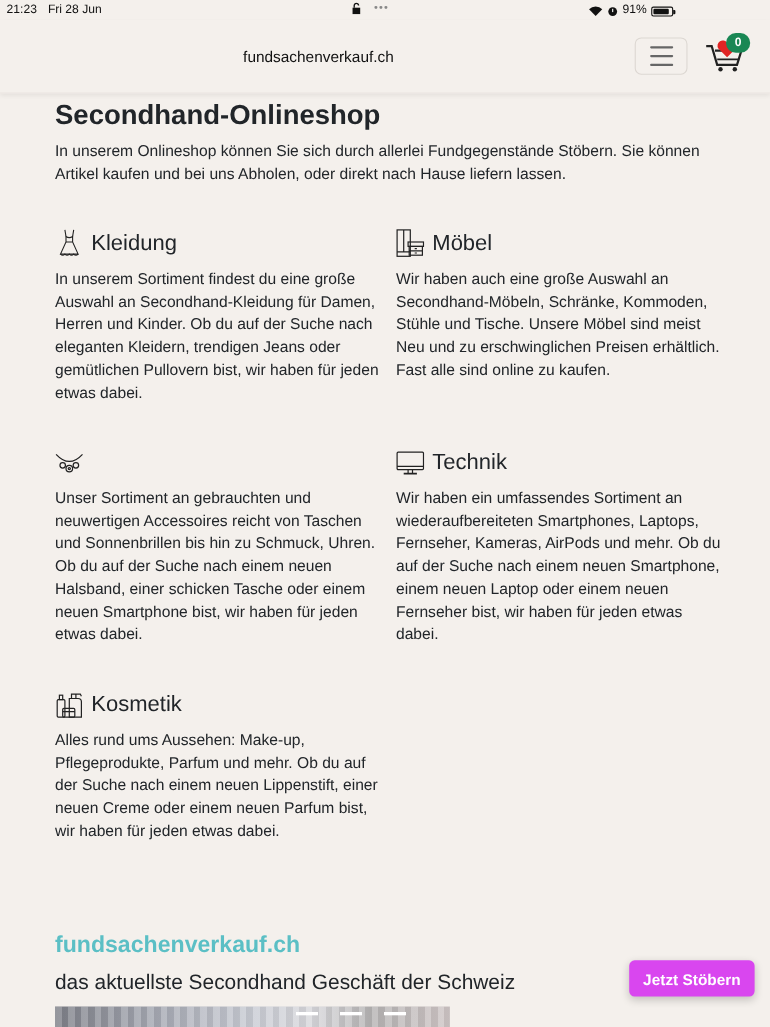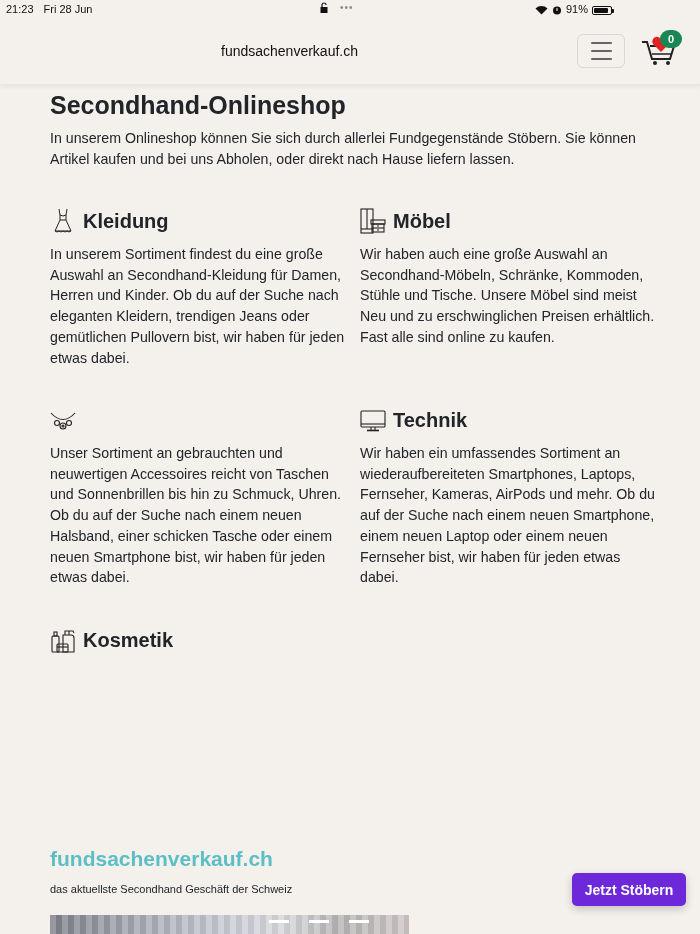--- a/index.html
+++ b/index.html
@@ -50,47 +50,47 @@
   }
   .intro {
     position: absolute; left: 50px; top: 128px; width: 610px;
     font-size: 14.2px; line-height: 20.6px; color: #212529;
   }
   .cat {
     position: absolute; width: 295px;
   }
   .cat-head { display: flex; align-items: center; height: 30px; }
   .cat-icon { width: 26px; height: 28px; margin-right: 7px; }
-  .cat-title { font-size: 20px; font-weight: bold; color: #212529; }
+  .cat-title { font-size: 20px; font-weight: normal; color: #212529; }
   .cat-text { margin-top: 8px; font-size: 14.2px; line-height: 20.7px; color: #212529; }
 
   .footer-brand {
     position: absolute; left: 50px; top: 847px;
     font-size: 21px; font-weight: bold; color: #5bbfc5;
   }
   .footer-tag {
     position: absolute; left: 50px; top: 883px;
-    font-size: 11px; color: #212529;
+    font-size: 19px; color: #212529;
   }
   .shop-image {
     position: absolute; left: 50px; top: 915px; width: 359px; height: 19px;
     background: linear-gradient(90deg, #7e8088 0%, #a5a8b2 25%, #c9ccd4 50%, #d8d8dc 65%, #b6b4b4 80%, #cfc6c6 100%);
     overflow: hidden;
   }
   .shop-image::before {
     content: ""; position: absolute; left: 0; top: 0; width: 100%; height: 100%;
     background: repeating-linear-gradient(90deg, rgba(255,255,255,0.18) 0 6px, rgba(0,0,0,0.05) 6px 12px);
   }
   .shop-image::after {
     content: ""; position: absolute; right: 20px; top: 5px; width: 120px; height: 3px;
     background: repeating-linear-gradient(90deg, #fff 0 20px, transparent 20px 40px);
   }
   .cta {
     position: absolute; left: 572px; top: 873px; width: 114px; height: 33px;
-    background: #6d28d9; color: #fff; border-radius: 5px;
+    background: #d946ef; color: #fff; border-radius: 5px;
     font-size: 14px; font-weight: bold; display: flex; align-items: center; justify-content: center;
     box-shadow: 0 3px 8px rgba(0,0,0,0.2);
   }
 </style>
 </head>
 <body>
 
 <div class="statusbar">
   <div class="sb-left">
     <span>21:23</span>
@@ -210,19 +210,20 @@
         <rect x="2" y="10" width="7" height="16" rx="1"></rect>
         <rect x="4" y="6" width="3" height="4"></rect>
         <path d="M13 9 h8 q3 0 3 3 v14 h-11 z"></path>
         <path d="M15 9 v-4 h4 v4 M19 5 h4 l1 2"></path>
         <rect x="7" y="18" width="11" height="8" rx="1"></rect>
         <line x1="7" y1="21" x2="18" y2="21"></line>
       </g>
     </svg>
     <span class="cat-title">Kosmetik</span>
   </div>
+  <p class="cat-text">Alles rund ums Aussehen: Make-up, Pflegeprodukte, Parfum und mehr. Ob du auf der Suche nach einem neuen Lippenstift, einer neuen Creme oder einem neuen Parfum bist, wir haben für jeden etwas dabei.</p>
 </div>
 
 <h2 class="footer-brand">fundsachenverkauf.ch</h2>
 <p class="footer-tag">das aktuellste Secondhand Geschäft der Schweiz</p>
 <div class="shop-image"></div>
 
 <div class="cta">Jetzt Stöbern</div>
 
 </body></html>

